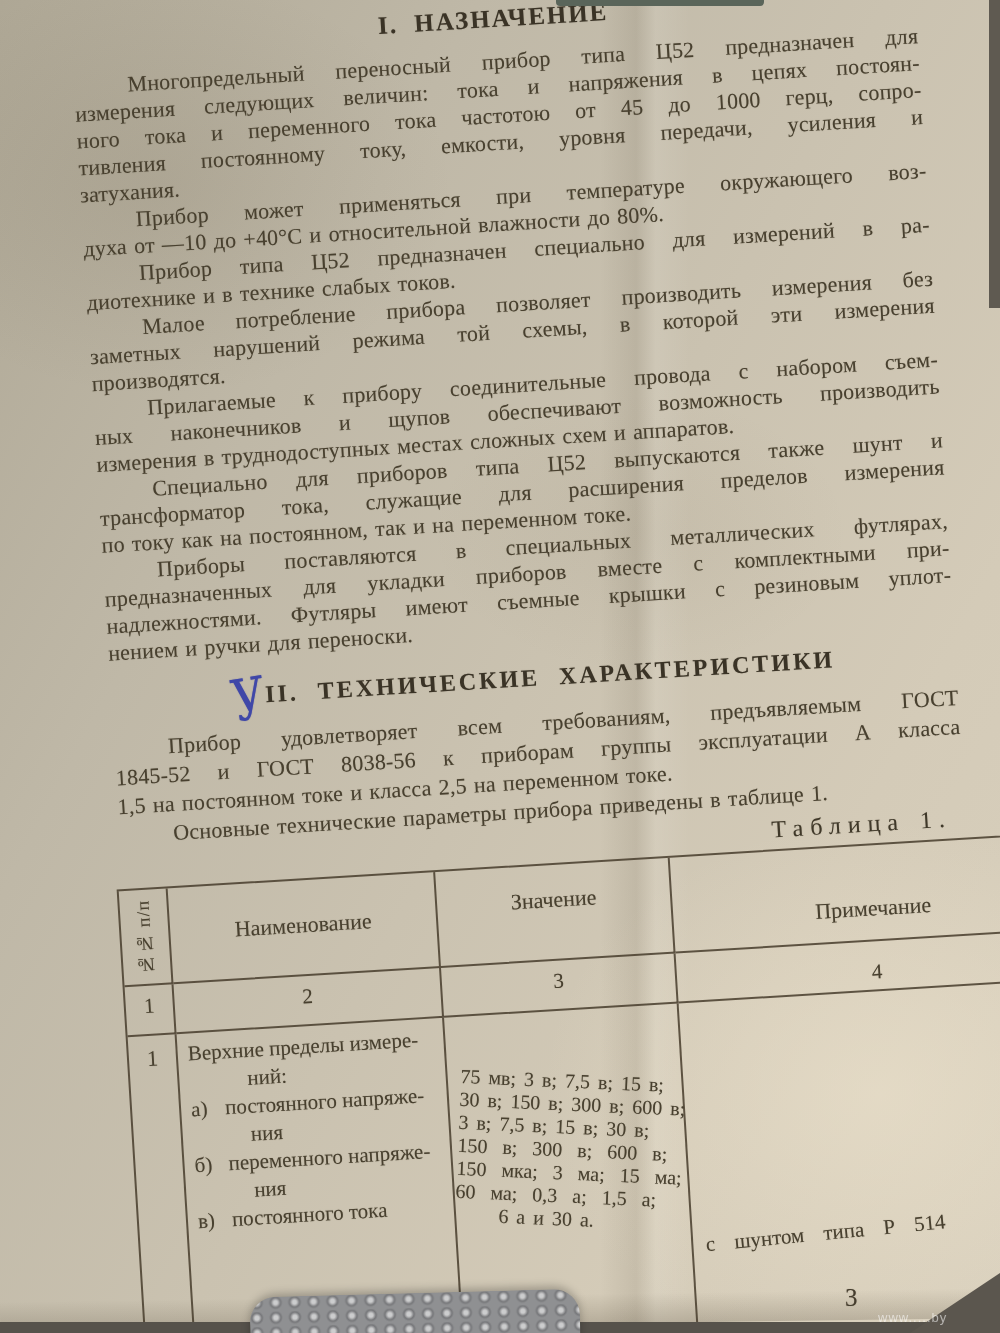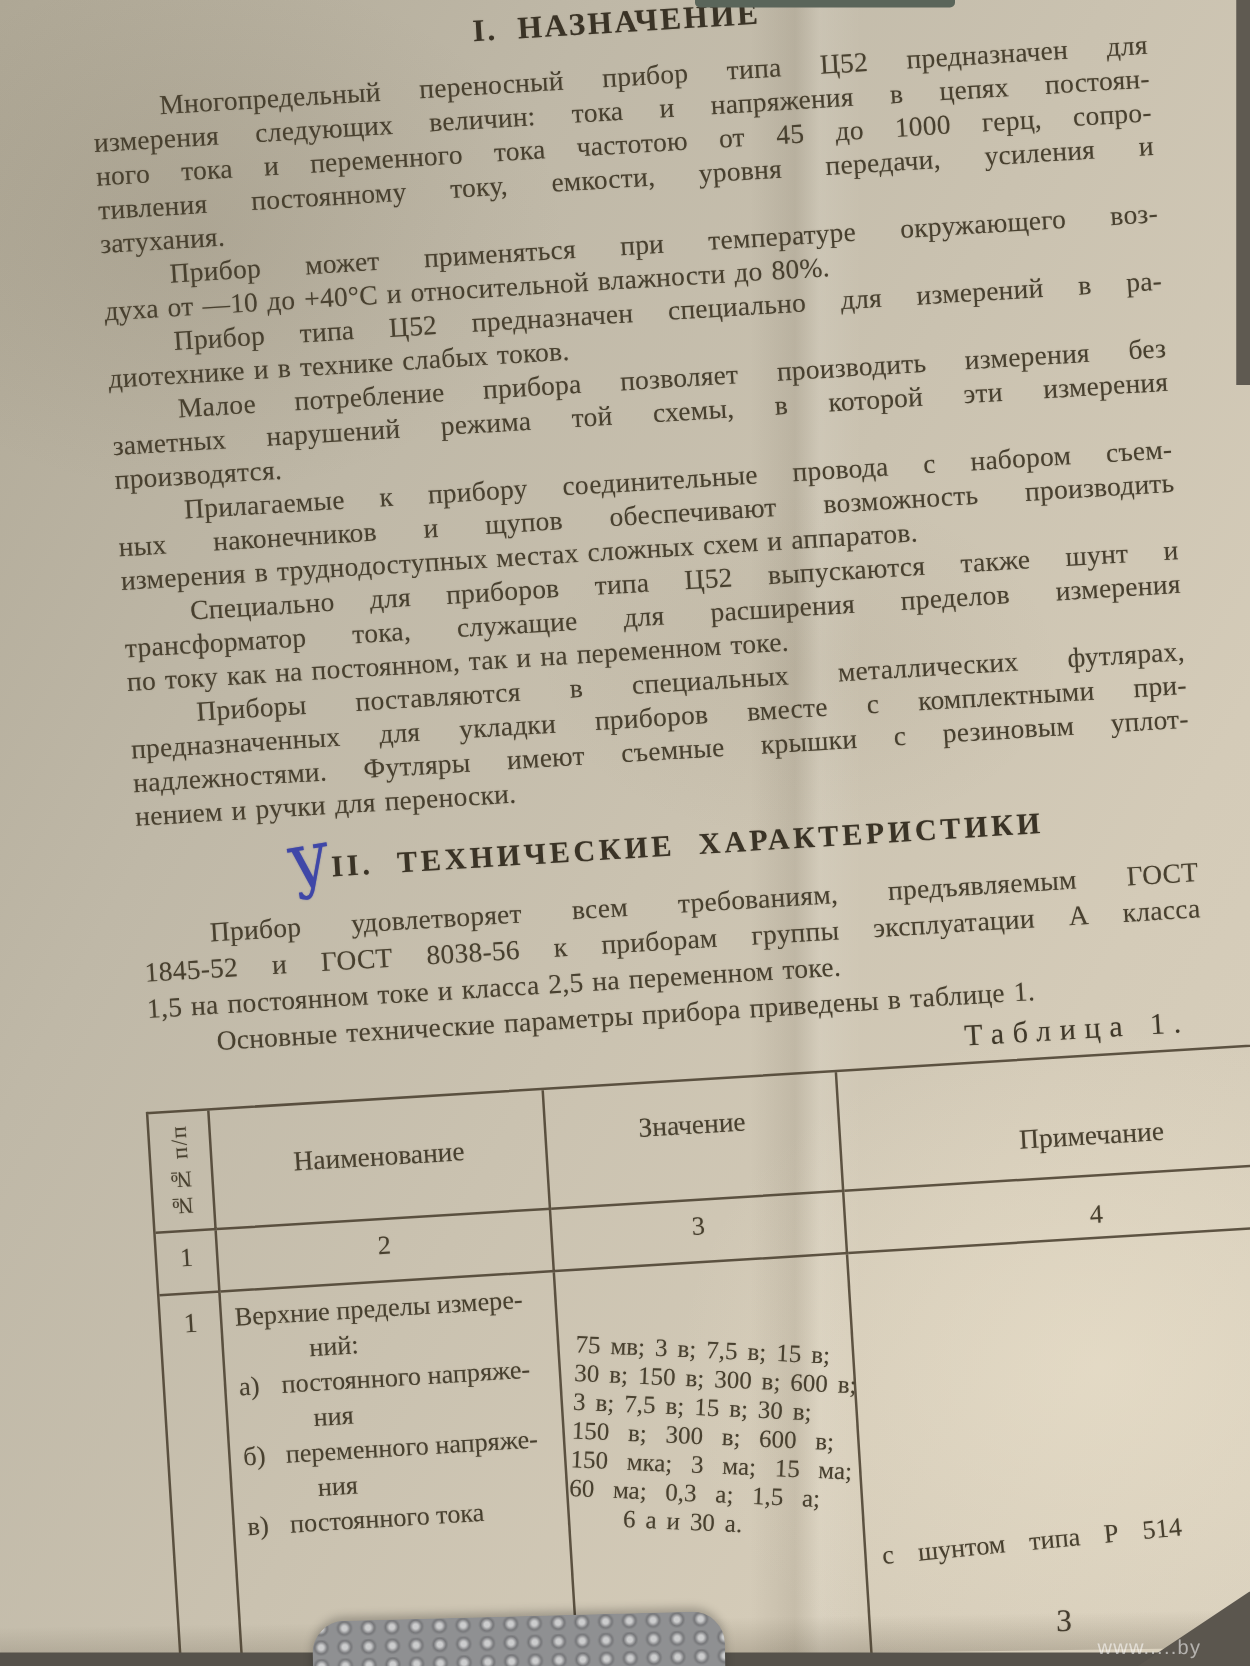--- a/index.html
+++ b/index.html
@@ -69,21 +69,21 @@
   .val-lines{transform:rotate(6deg);transform-origin:0 0;}
   .vline{font-size:20px;line-height:23px;word-spacing:3px;white-space:nowrap;}
   .vline.wide{word-spacing:10px;}
   .vline.indent{padding-left:44px;}
   .note-cell{padding:230px 0 0 12px;}
   .note-text{font-size:21px;word-spacing:14px;transform:rotate(-2deg);transform-origin:0 0;white-space:nowrap;}
   
   .page-num{position:absolute;left:845px;top:1284px;z-index:4;font-size:25px;color:#453d2e;
     text-shadow:0 0 1px rgba(69,61,46,0.4);}
   .watermark{position:absolute;left:878px;top:1310px;z-index:4;font-family:"Liberation Sans",sans-serif;
-    font-size:16px;letter-spacing:1px;color:rgba(255,255,255,0.55);}
+    font-size:13px;letter-spacing:1px;color:rgba(255,255,255,0.55);}
 </style>
 </head>
 <body>
 
 <div class="scene">
   <div class="paper">
     <div class="crease"></div>
     <div class="bottom-shadow"></div>
   </div>
 

